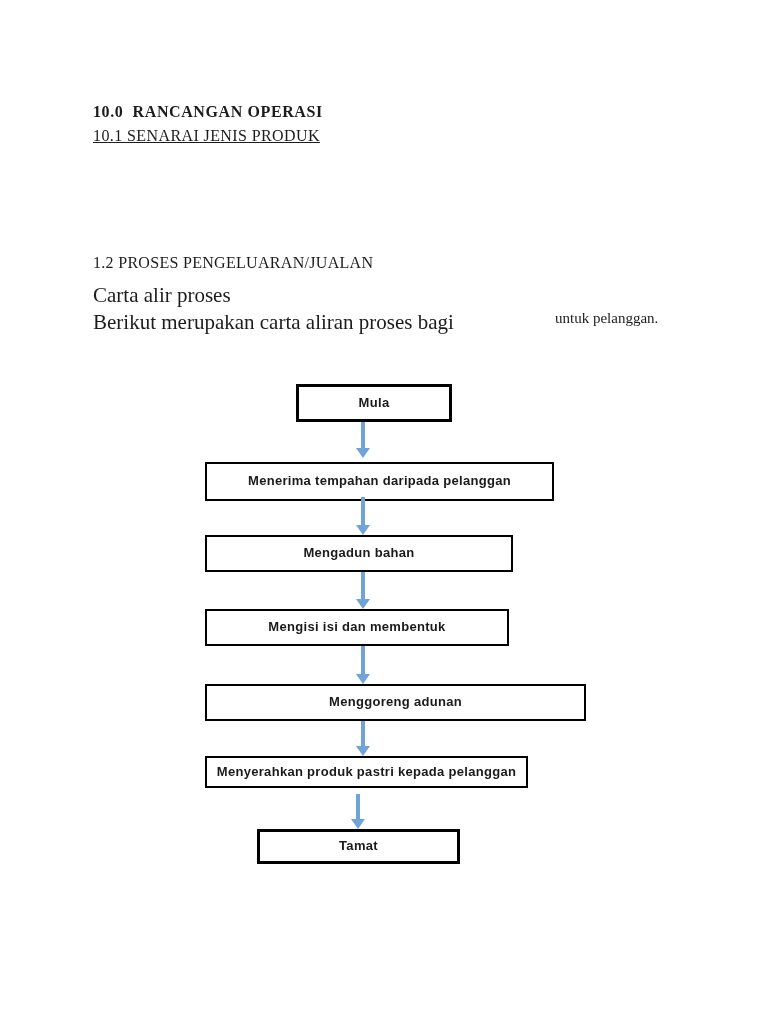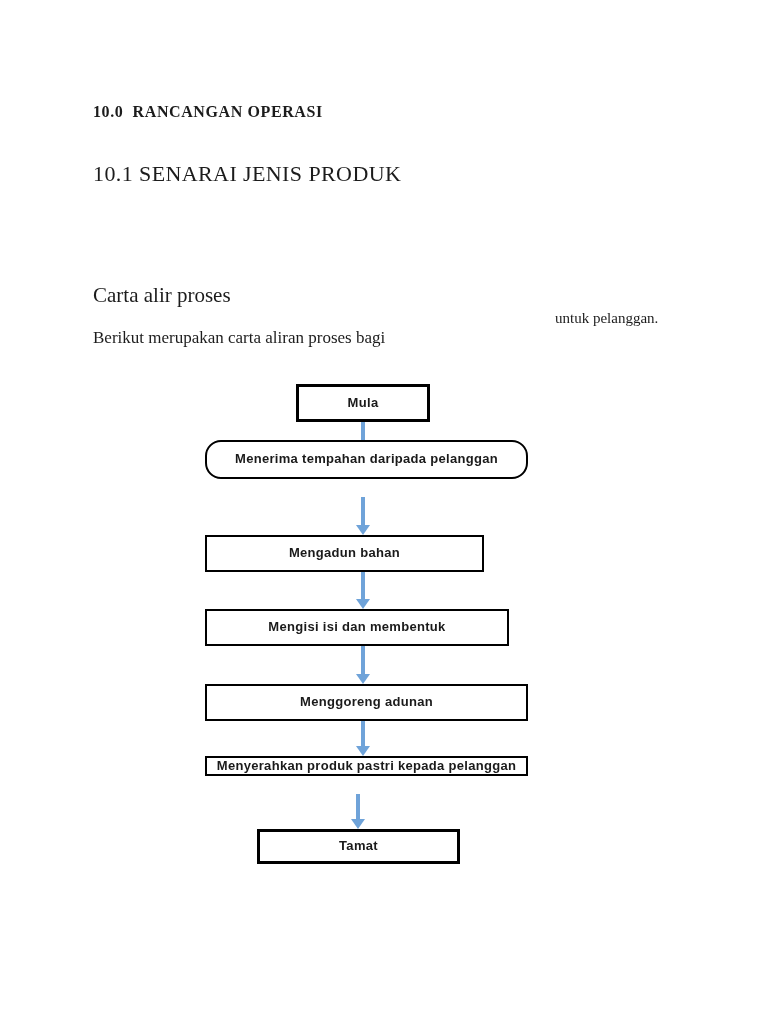--- a/index.html
+++ b/index.html
@@ -14,34 +14,34 @@
     color: #1c1c1c;
   }
   .txt { position: absolute; white-space: pre; }
   .h1 {
     left: 93px; top: 87px;
     font-size: 16px; font-weight: bold;
     letter-spacing: 0.6px;
     margin-top: 16px;
   }
   .h2 {
-    left: 93px; top: 161px;
-    font-size: 22px; letter-spacing: 0.4px;
+    left: 93px; top: 127px;
+    font-size: 16px; letter-spacing: 0.4px; text-decoration: underline;
   }
   .h3 {
     left: 93px; top: 254px;
     font-size: 16px; letter-spacing: 0.3px;
   }
   .sub {
     left: 93px; top: 283px;
     font-size: 21px;
   }
   .intro-left {
-    left: 93px; top: 328px;
-    font-size: 17px;
+    left: 93px; top: 310px;
+    font-size: 21px;
   }
   .intro-right {
     left: 555px; top: 310px;
     font-size: 15px;
   }
 
   
   .fbox {
     position: absolute;
     background: #ffffff;
@@ -50,26 +50,26 @@
     align-items: center;
     justify-content: center;
     font-family: "Liberation Sans", sans-serif;
     font-weight: bold;
     font-size: 13px;
     color: #1a1a1a;
     letter-spacing: 0.3px;
     text-align: center;
     padding-bottom: 2px;
   }
-  .b1 { left: 296px; top: 384px; width: 134px; height: 38px; border-width: 3px; }
-  .b2 { left: 205px; top: 440px; width: 323px; height: 39px; border-radius: 16px; }
-  .b3 { left: 205px; top: 535px; width: 279px; height: 37px; }
+  .b1 { left: 296px; top: 384px; width: 156px; height: 38px; border-width: 3px; }
+  .b2 { left: 205px; top: 462px; width: 349px; height: 39px; }
+  .b3 { left: 205px; top: 535px; width: 308px; height: 37px; }
   .b4 { left: 205px; top: 609px; width: 304px; height: 37px; }
-  .b5 { left: 205px; top: 684px; width: 323px; height: 37px; }
-  .b6 { left: 205px; top: 756px; width: 323px; height: 20px; }
+  .b5 { left: 205px; top: 684px; width: 381px; height: 37px; }
+  .b6 { left: 205px; top: 756px; width: 323px; height: 32px; }
   .b7 { left: 257px; top: 829px; width: 203px; height: 35px; border-width: 3px; }
 
   .arrow {
     position: absolute;
     width: 14px;
     display: flex;
     flex-direction: column;
     align-items: center;
   }
   .arrow .shaft {
@@ -90,20 +90,21 @@
   .a5 { left: 356px; top: 721px; height: 35px; }
   .a6 { left: 351px; top: 794px; height: 35px; }
 </style>
 </head>
 <body>
 
 <div class="page">
 
   <div class="txt h1">10.0  RANCANGAN OPERASI</div>
   <div class="txt h2">10.1 SENARAI JENIS PRODUK</div>
+  <div class="txt h3">1.2 PROSES PENGELUARAN/JUALAN</div>
   <div class="txt sub">Carta alir proses</div>
   <div class="txt intro-left">Berikut merupakan carta aliran proses bagi</div>
   <div class="txt intro-right">untuk pelanggan.</div>
 
   <div class="flowchart">
     <div class="fbox b1">Mula</div>
 
     <div class="arrow a1">
         <span class="shaft"></span>
         <span class="head"></span>

